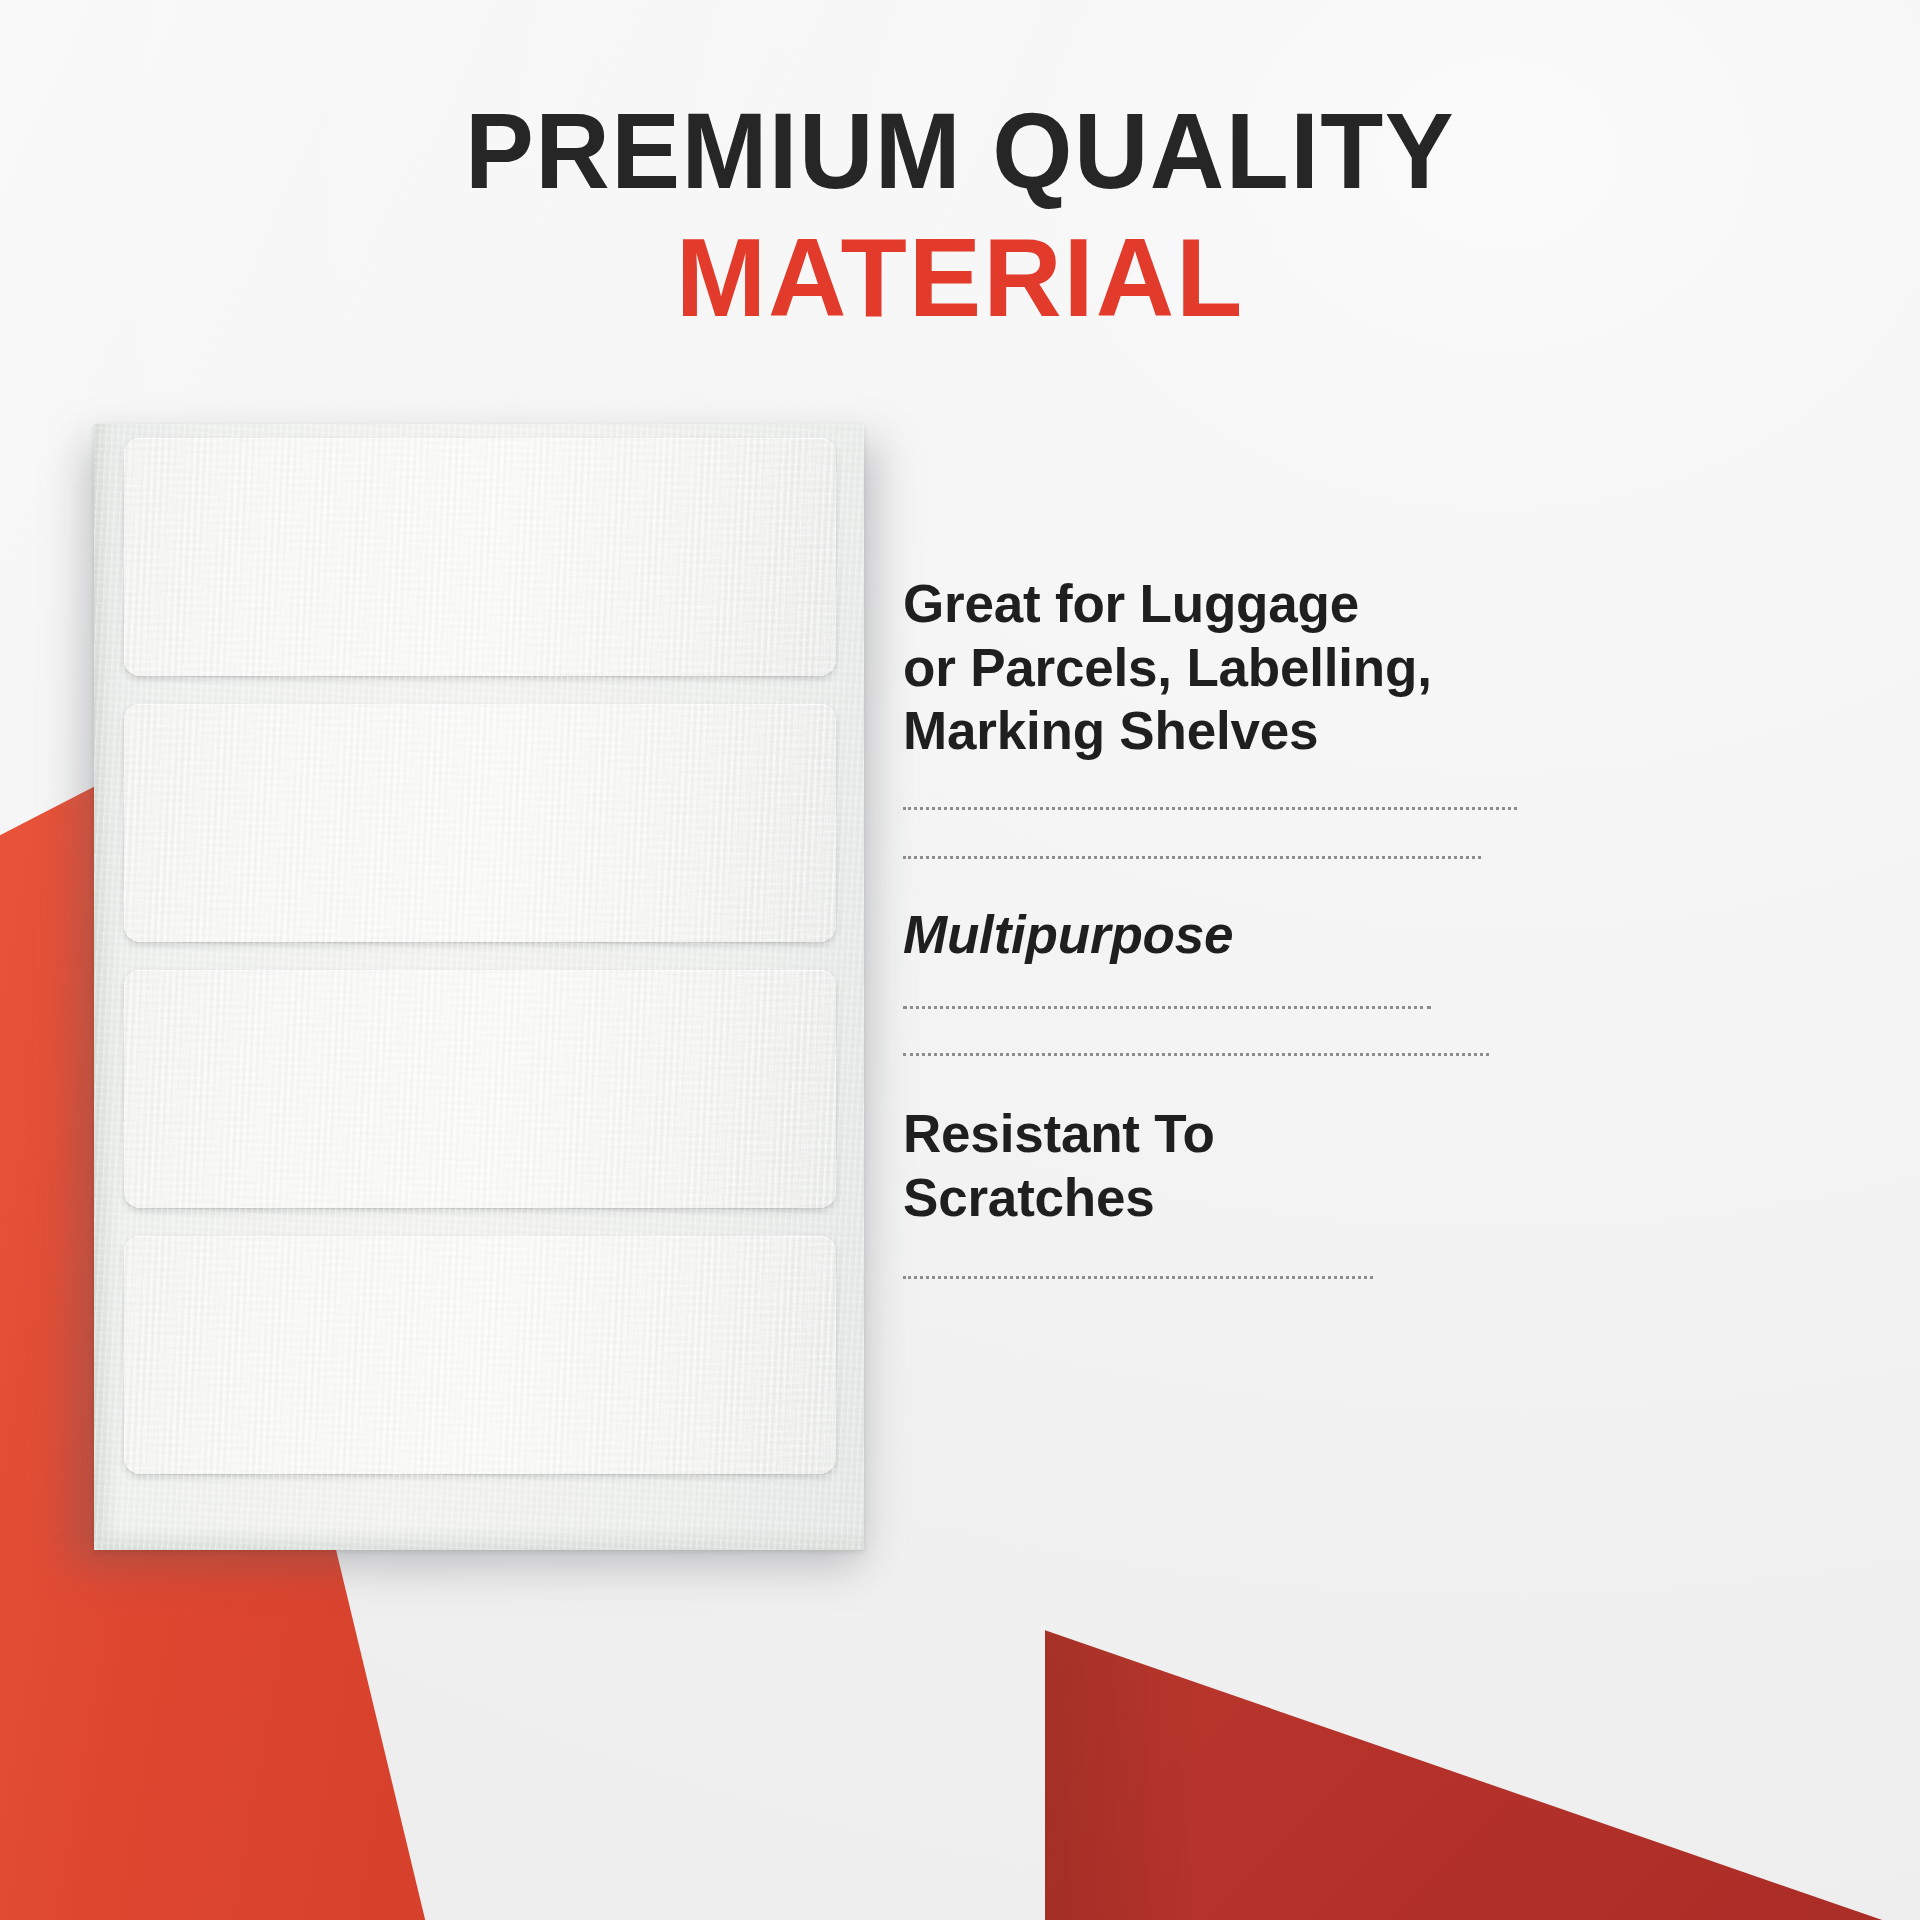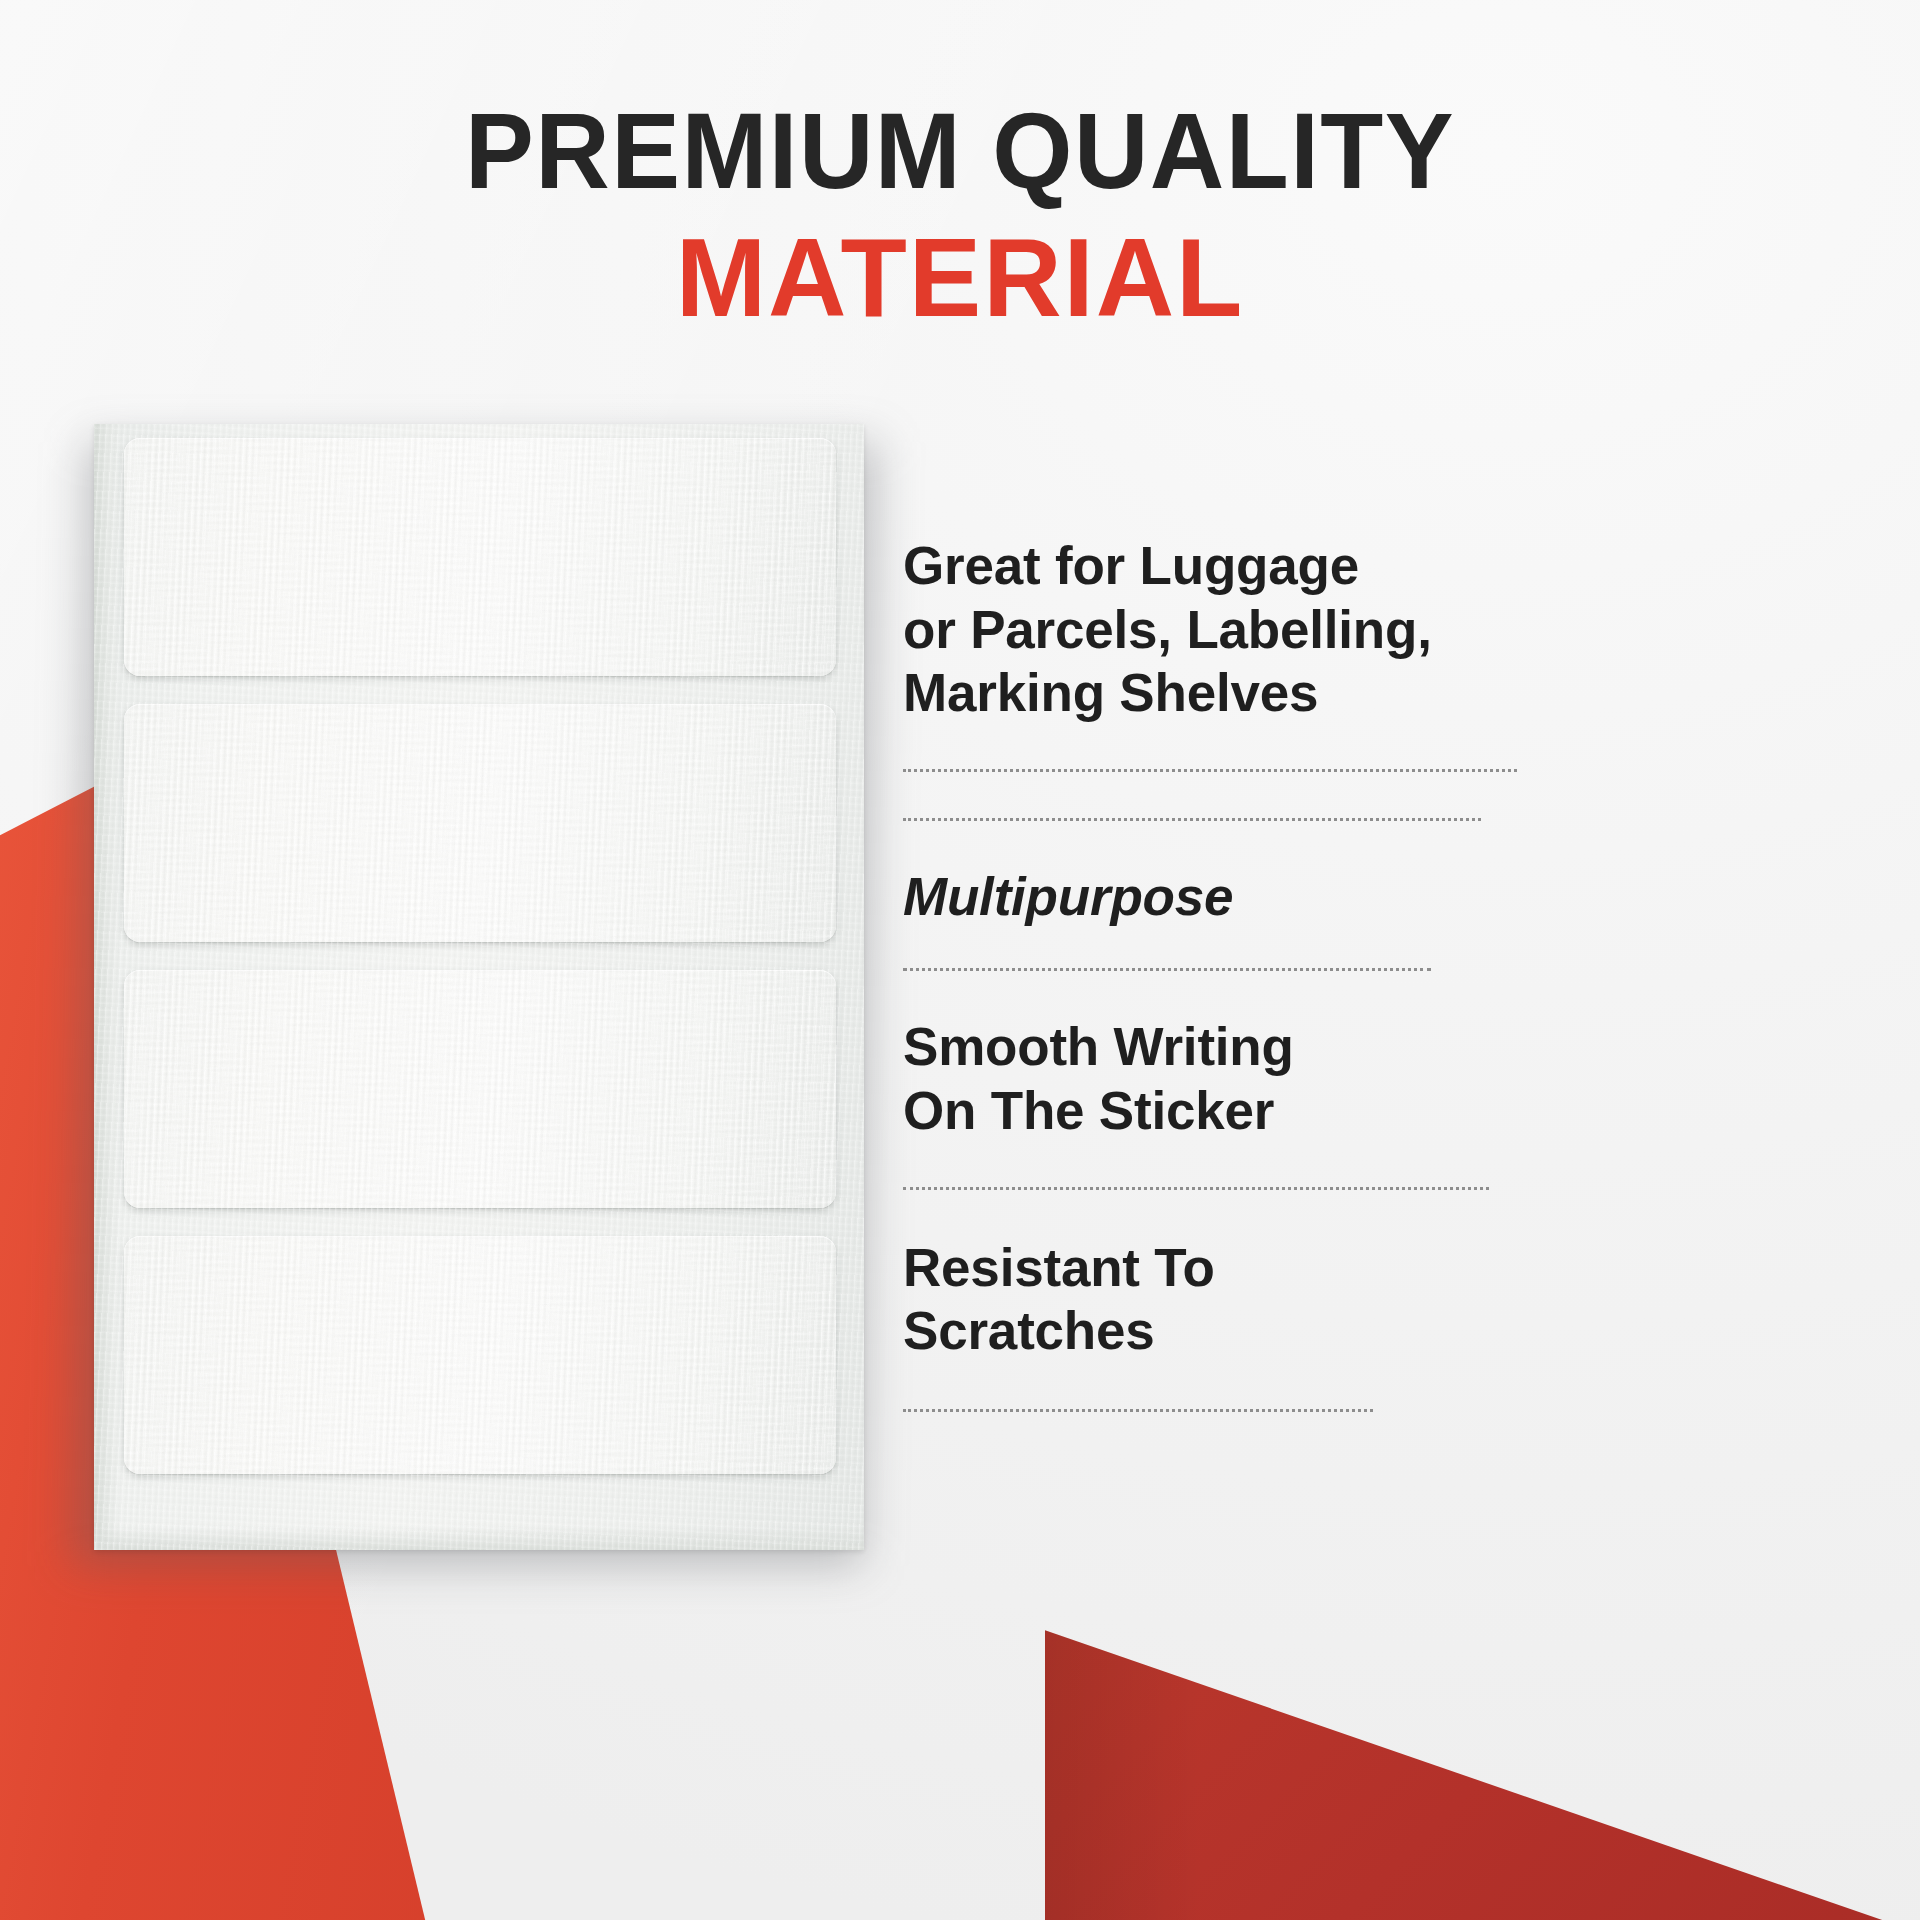--- a/index.html
+++ b/index.html
@@ -199,20 +199,21 @@
     width: 660px;
   }
   .feature-item {
     font-family: "Liberation Sans", sans-serif;
     font-weight: 700;
     color: #1f1f1f;
     font-size: 53px;
     line-height: 1.20;
     letter-spacing: -0.2px;
     white-space: pre-line;
+    margin-top: 38px;
   }
   .feature-divider {
     border: 0;
     border-top: 3px dotted #8d8d8d;
     margin: 0;
     height: 0;
   }
 
   
   .fi-0 { margin-bottom: 44px; }
@@ -264,22 +265,20 @@
     <div class="feature-item fi-0">Great for Luggage
 or Parcels, Labelling,
 Marking Shelves</div>
     <hr class="feature-divider fd-0">
 
     <hr class="feature-divider fd-1">
 
     <div class="feature-item fi-2">Multipurpose</div>
     <hr class="feature-divider fd-2">
 
-    <div class="feature-item fi-3">Smooth Writing
-On The Sticker</div>
     <hr class="feature-divider fd-3">
 
     <div class="feature-item fi-4">Resistant To
 Scratches</div>
     <hr class="feature-divider fd-4">
 
   </div>
 
 </div>
 

